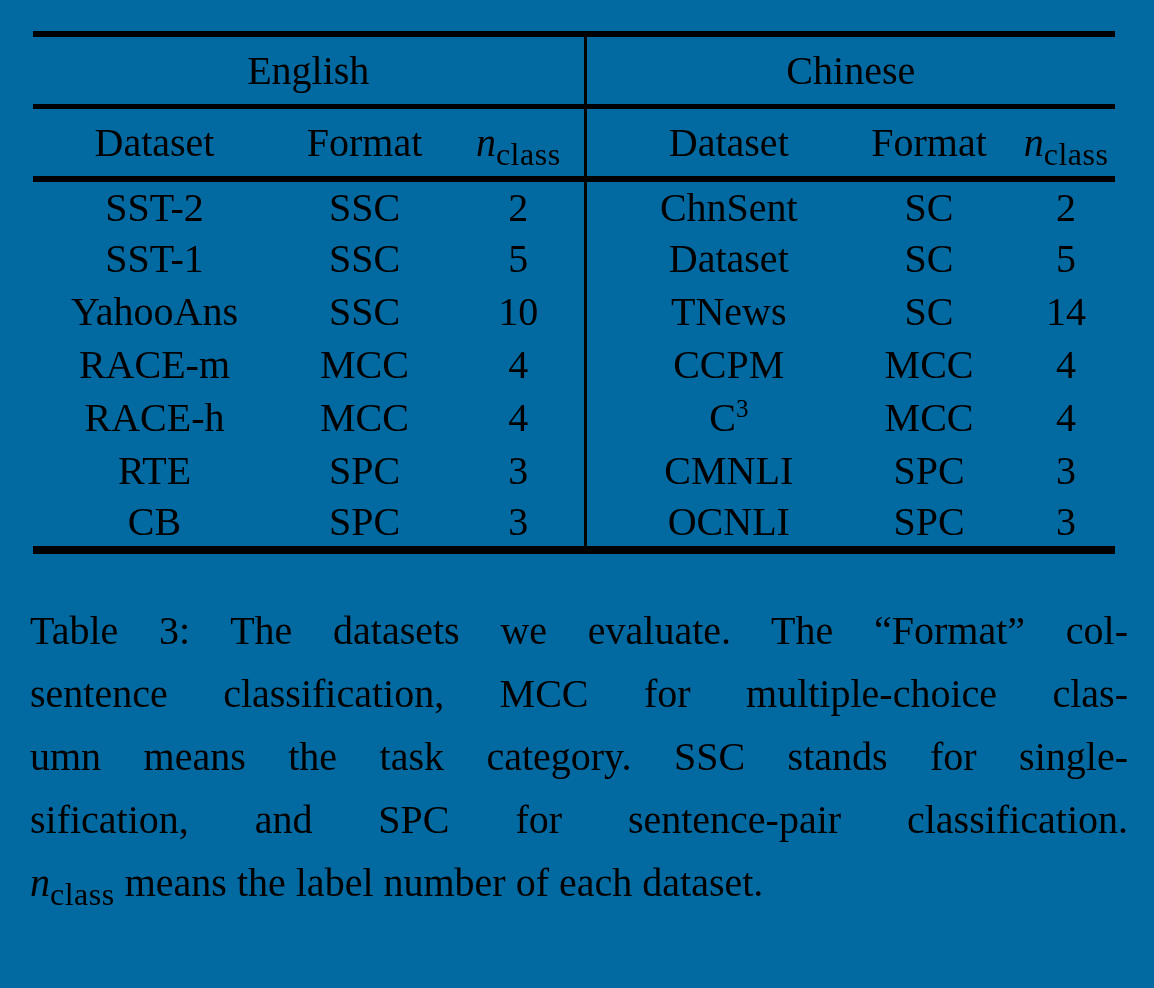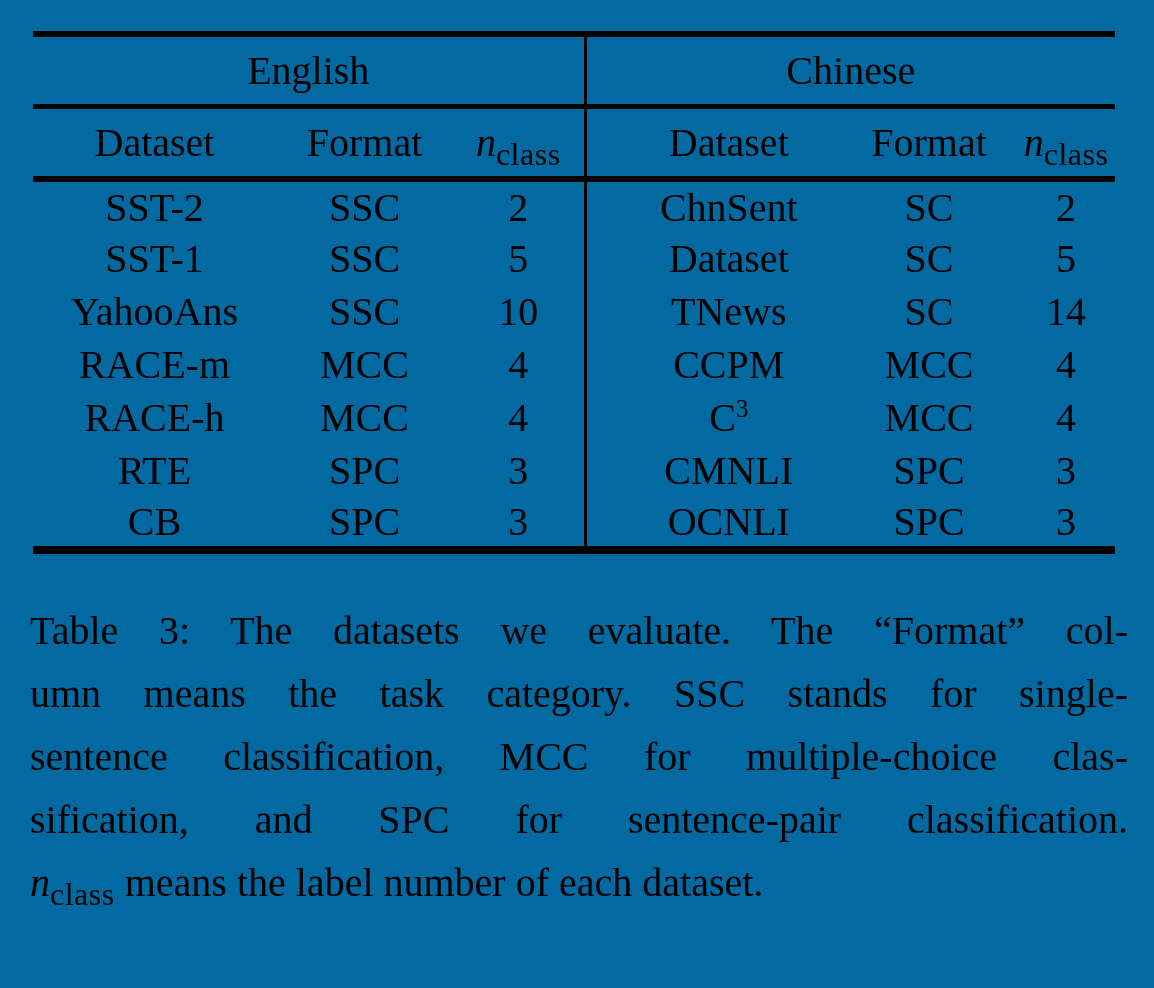--- a/index.html
+++ b/index.html
@@ -146,19 +146,19 @@
           <td>3</td>
           <td class="vdiv padzh">OCNLI</td>
           <td>SPC</td>
           <td>3</td>
         </tr>
       </tbody>
   </table>
 
   <div class="caption" id="caption">
       <div class="cap-line j">Table 3: The datasets we evaluate. The “Format” col-</div>
+      <div class="cap-line j">sentence classification, MCC for multiple-choice clas-</div>
       <div class="cap-line j">umn means the task category. SSC stands for single-</div>
-      <div class="cap-line j">sentence classification, MCC for multiple-choice clas-</div>
       <div class="cap-line j">sification, and SPC for sentence-pair classification.</div>
       <div class="cap-line"><i>n</i><sub>class</sub> means the label number of each dataset.</div>
     </div>
 
 </div>
 
 </body></html>

